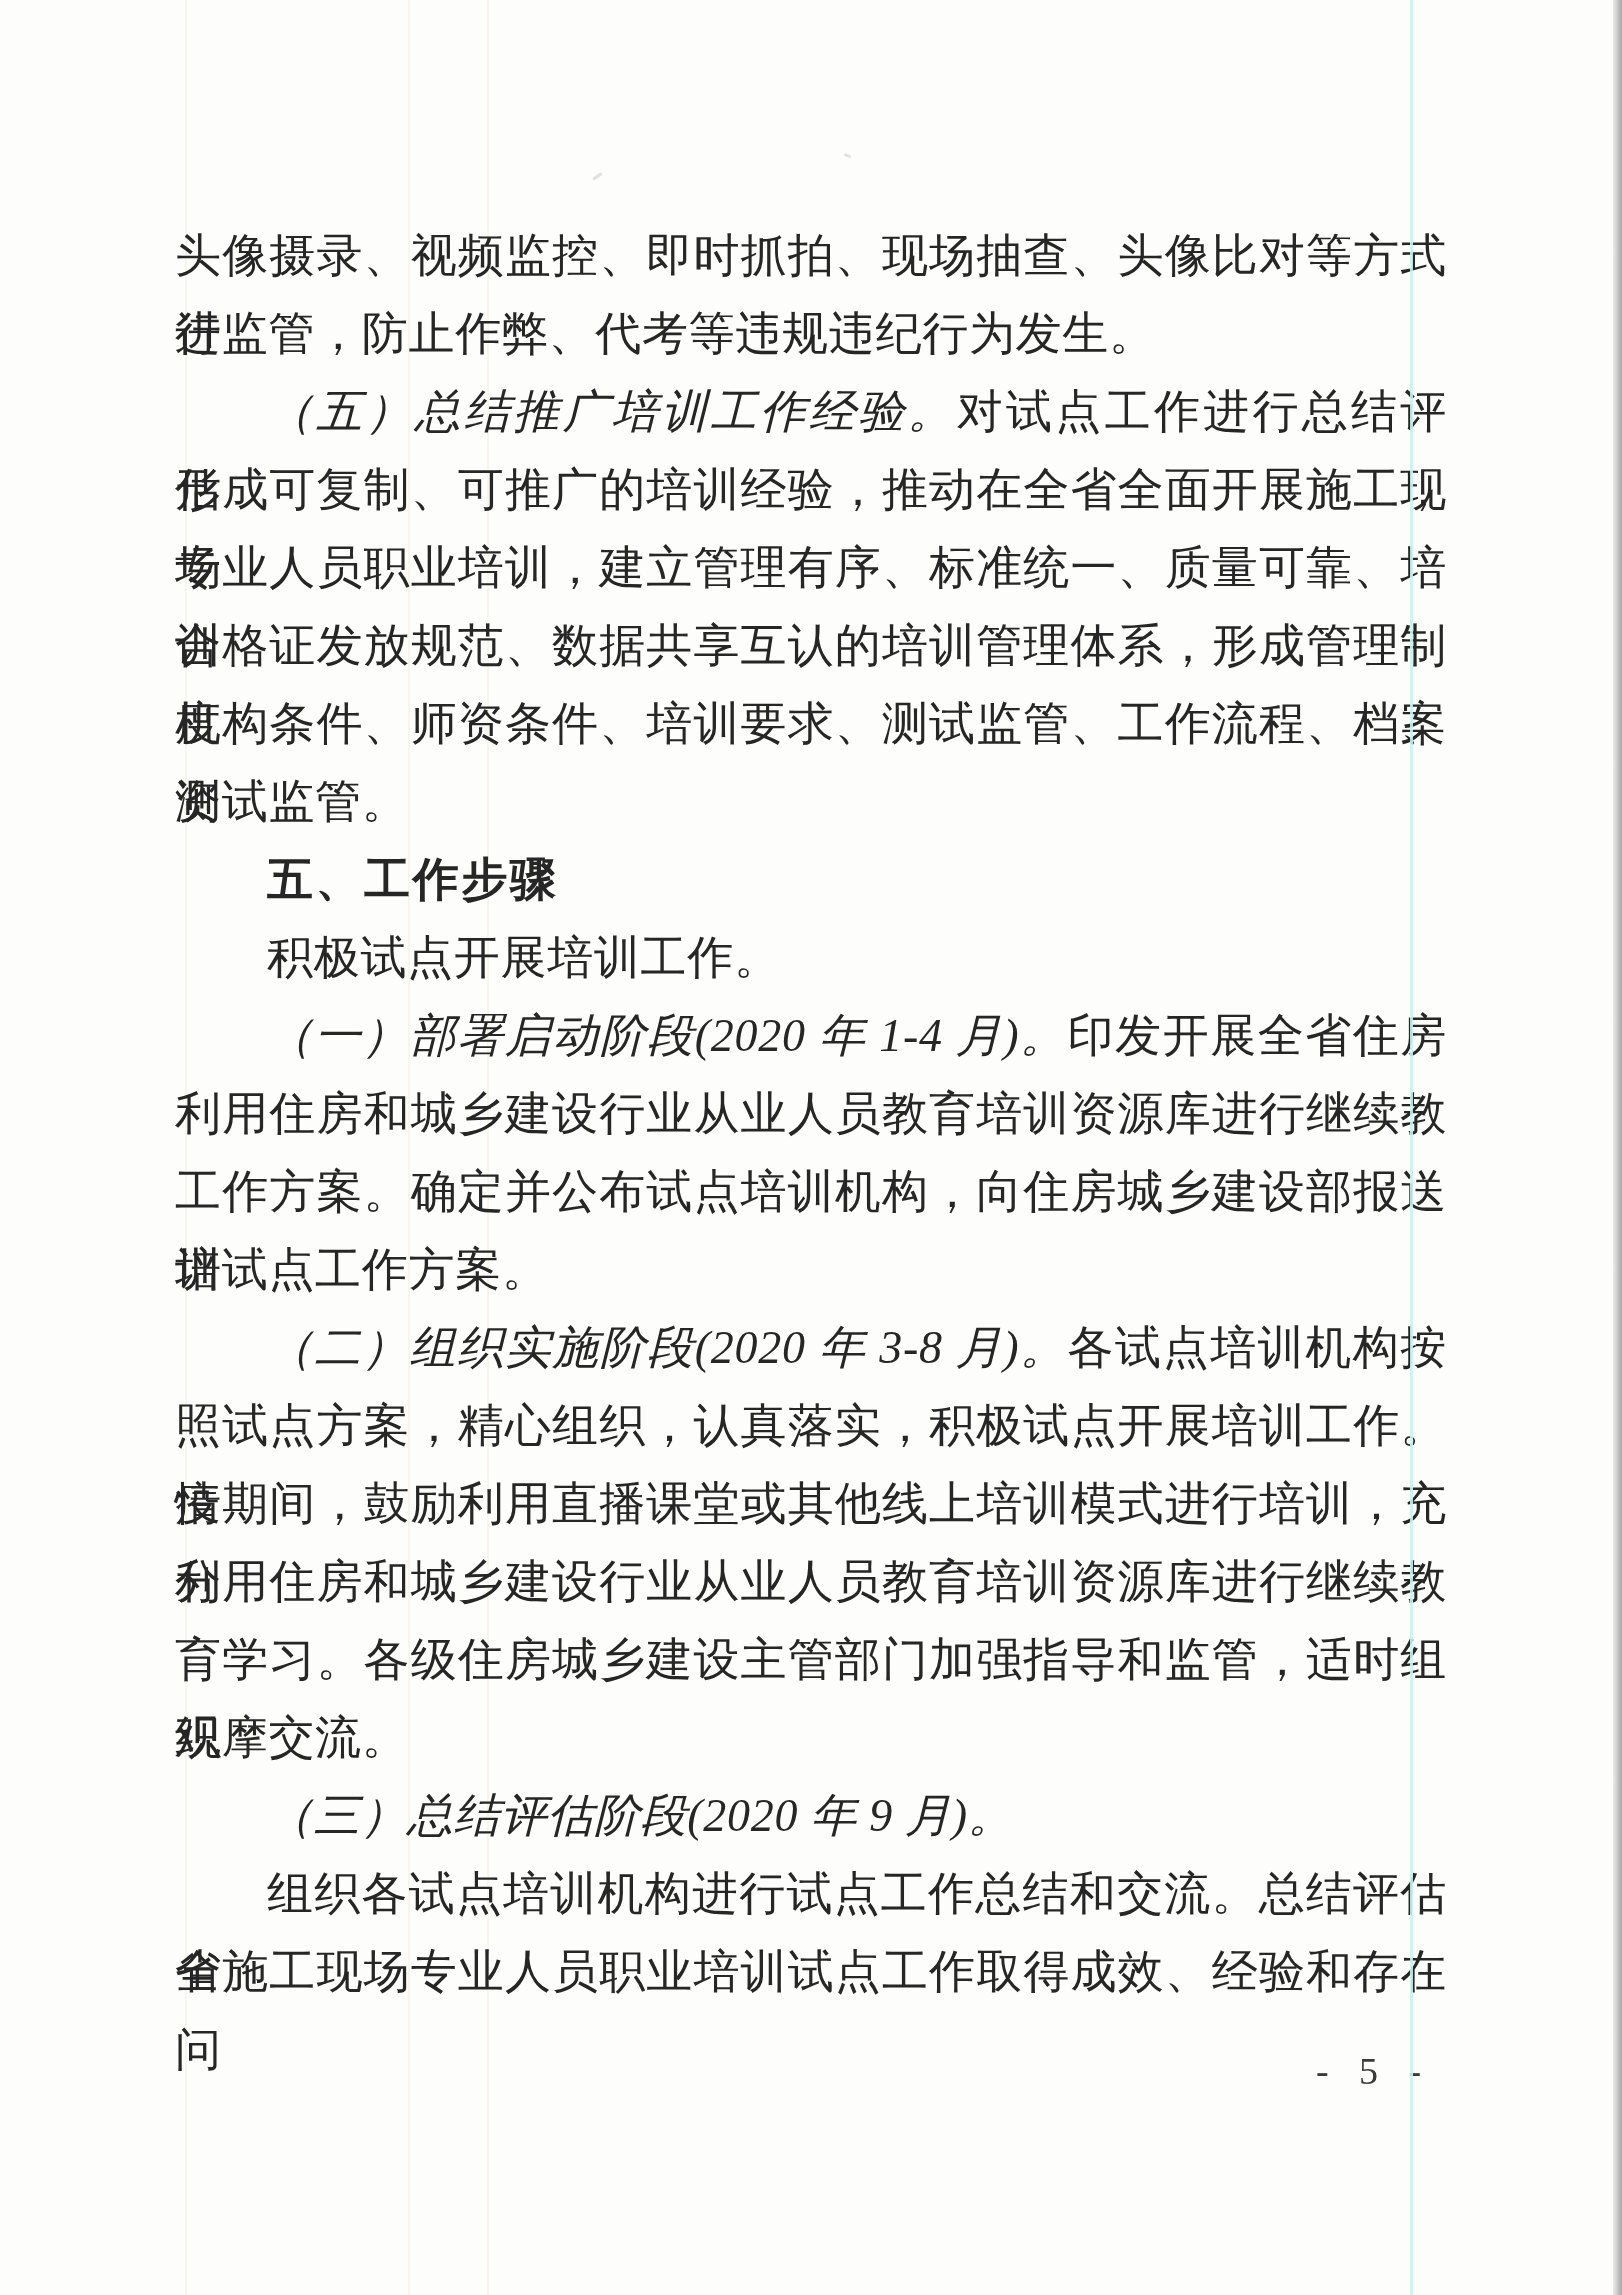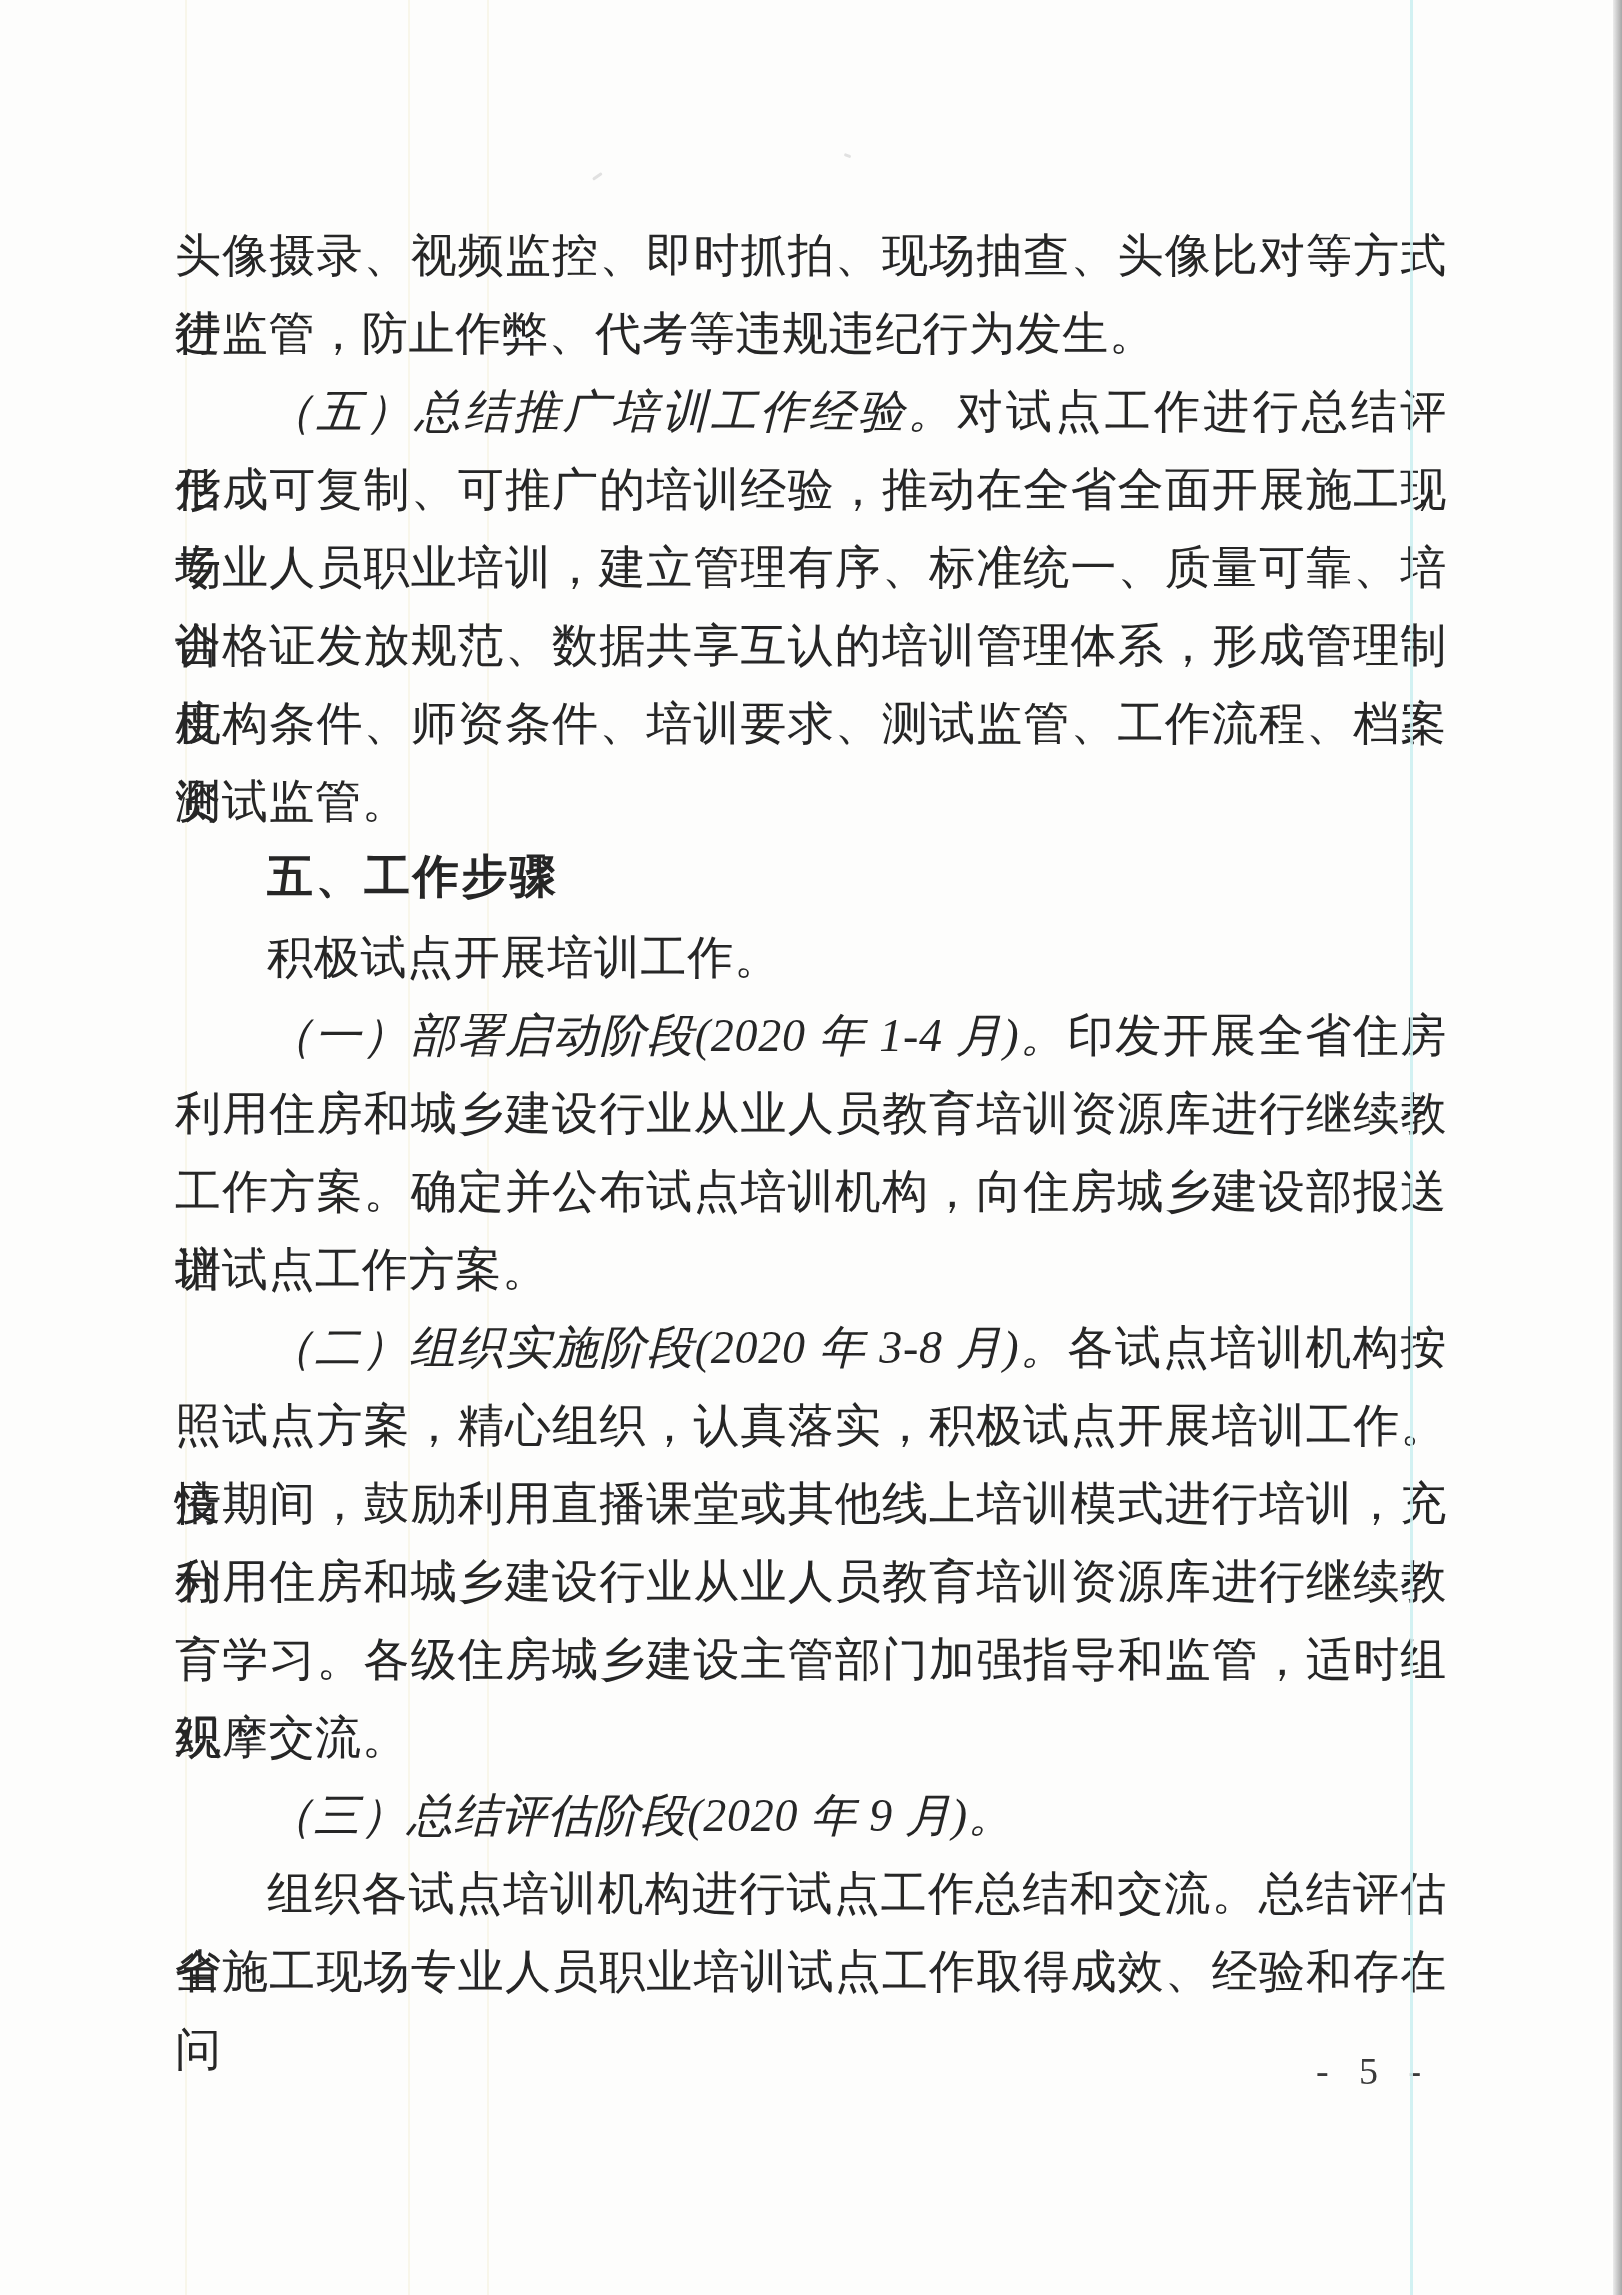--- a/index.html
+++ b/index.html
@@ -24,21 +24,21 @@
     white-space:nowrap;
   }
   .line.full{
     text-align:justify;
     text-align-last:justify;
     white-space:normal;
   }
   .line.indent{ text-indent:92px; }
   .line.heading{
     font-weight:bold;
-    font-family:Liberation Mono, monospace;
+    font-family:Liberation Serif, serif;
     font-size:46px;
     letter-spacing:2.6px;
   }
   .lead{ font-style:italic; }
   .pagenum{
     position:absolute;
     left:1316px;top:2048px;
     font-size:38px;
     line-height:46px;
     color:#3a3a3a;

